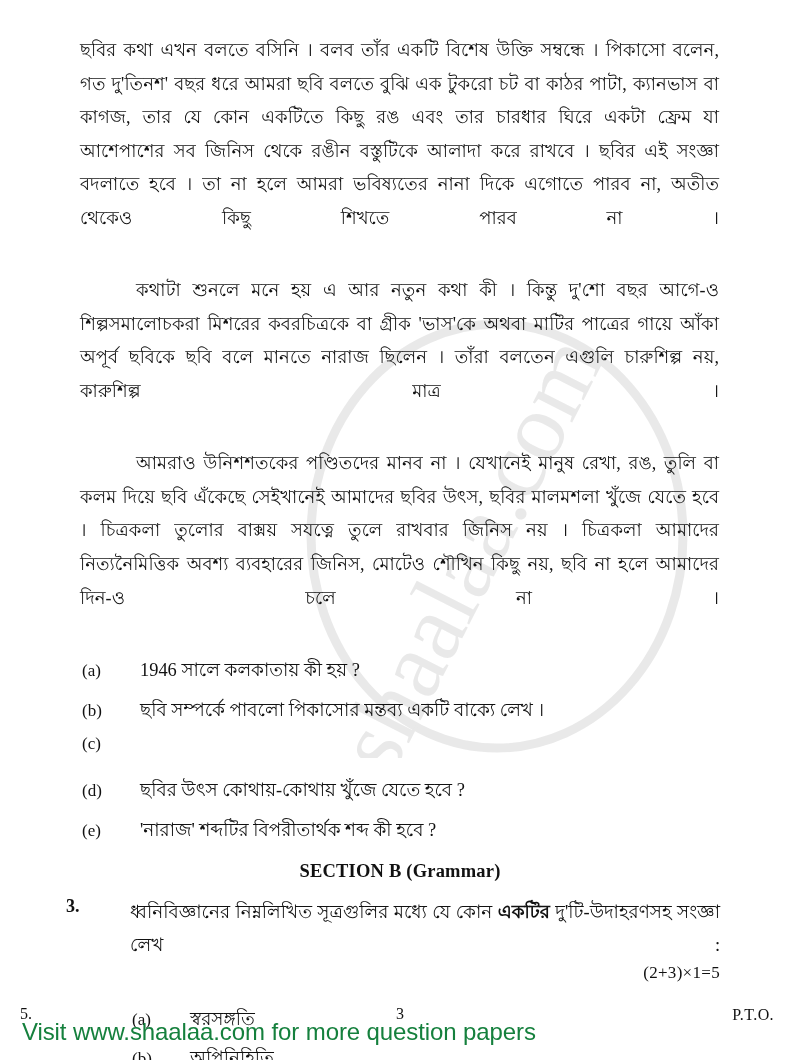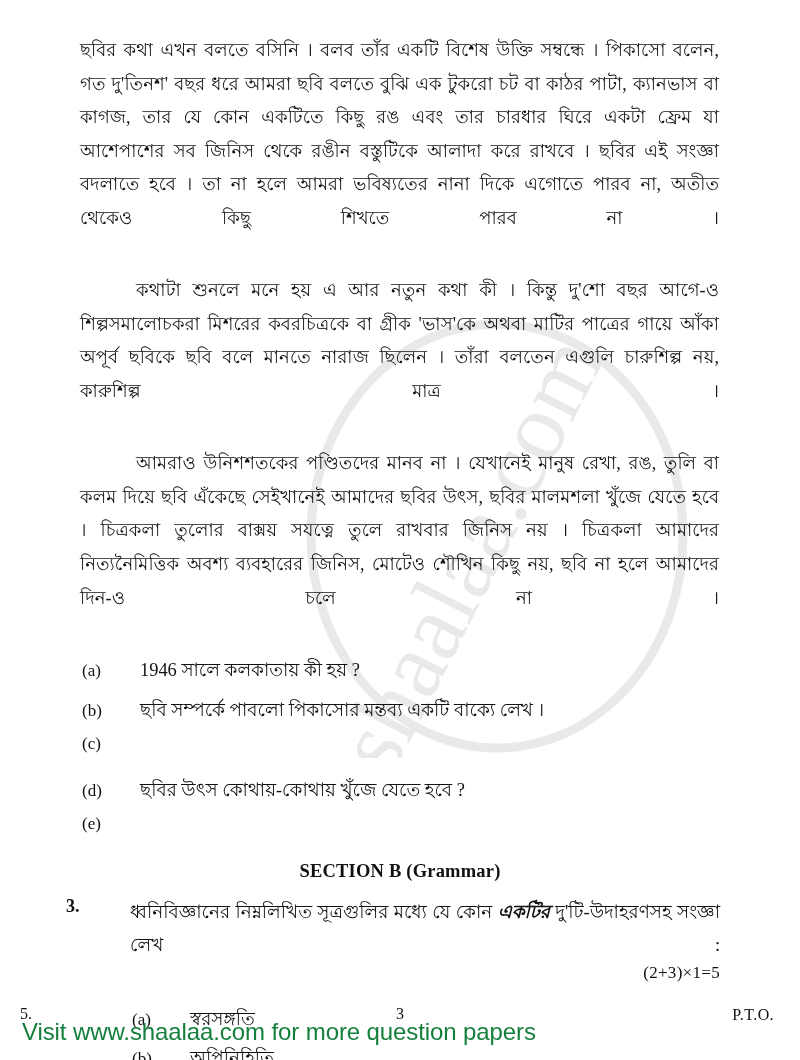--- a/index.html
+++ b/index.html
@@ -101,21 +101,20 @@
     line-height: 33px;
     text-align: justify;
   }
   .mainq-body::after {
     content: "";
     display: inline-block;
     width: 100%;
   }
   .emph {
     font-weight: bold;
-    font-style: italic;
   }
   .marks-line {
     position: relative;
     height: 0;
   }
   .marks {
     position: absolute;
     right: 0;
     top: -32px;
     font-size: 17px;
@@ -202,20 +201,21 @@
         <span class="qlabel">(c)</span>
       </div>
 
       <div class="qrow">
         <span class="qlabel">(d)</span>
         <span class="qtext">ছবির উৎস কোথায়-কোথায় খুঁজে যেতে হবে ?</span>
       </div>
 
       <div class="qrow">
         <span class="qlabel">(e)</span>
+        <span class="qtext">'নারাজ' শব্দটির বিপরীতার্থক শব্দ কী হবে ?</span>
       </div>
 
     </div>
 
     <div class="section-head">SECTION B (Grammar)</div>
 
     <div class="mainq">
       <span class="mainq-num">3.</span>
       <div class="mainq-body">
         <span>ধ্বনিবিজ্ঞানের নিম্নলিখিত সূত্রগুলির মধ্যে যে কোন </span><span class="emph">একটির</span><span> দু'টি-উদাহরণসহ সংজ্ঞা লেখ :</span>

